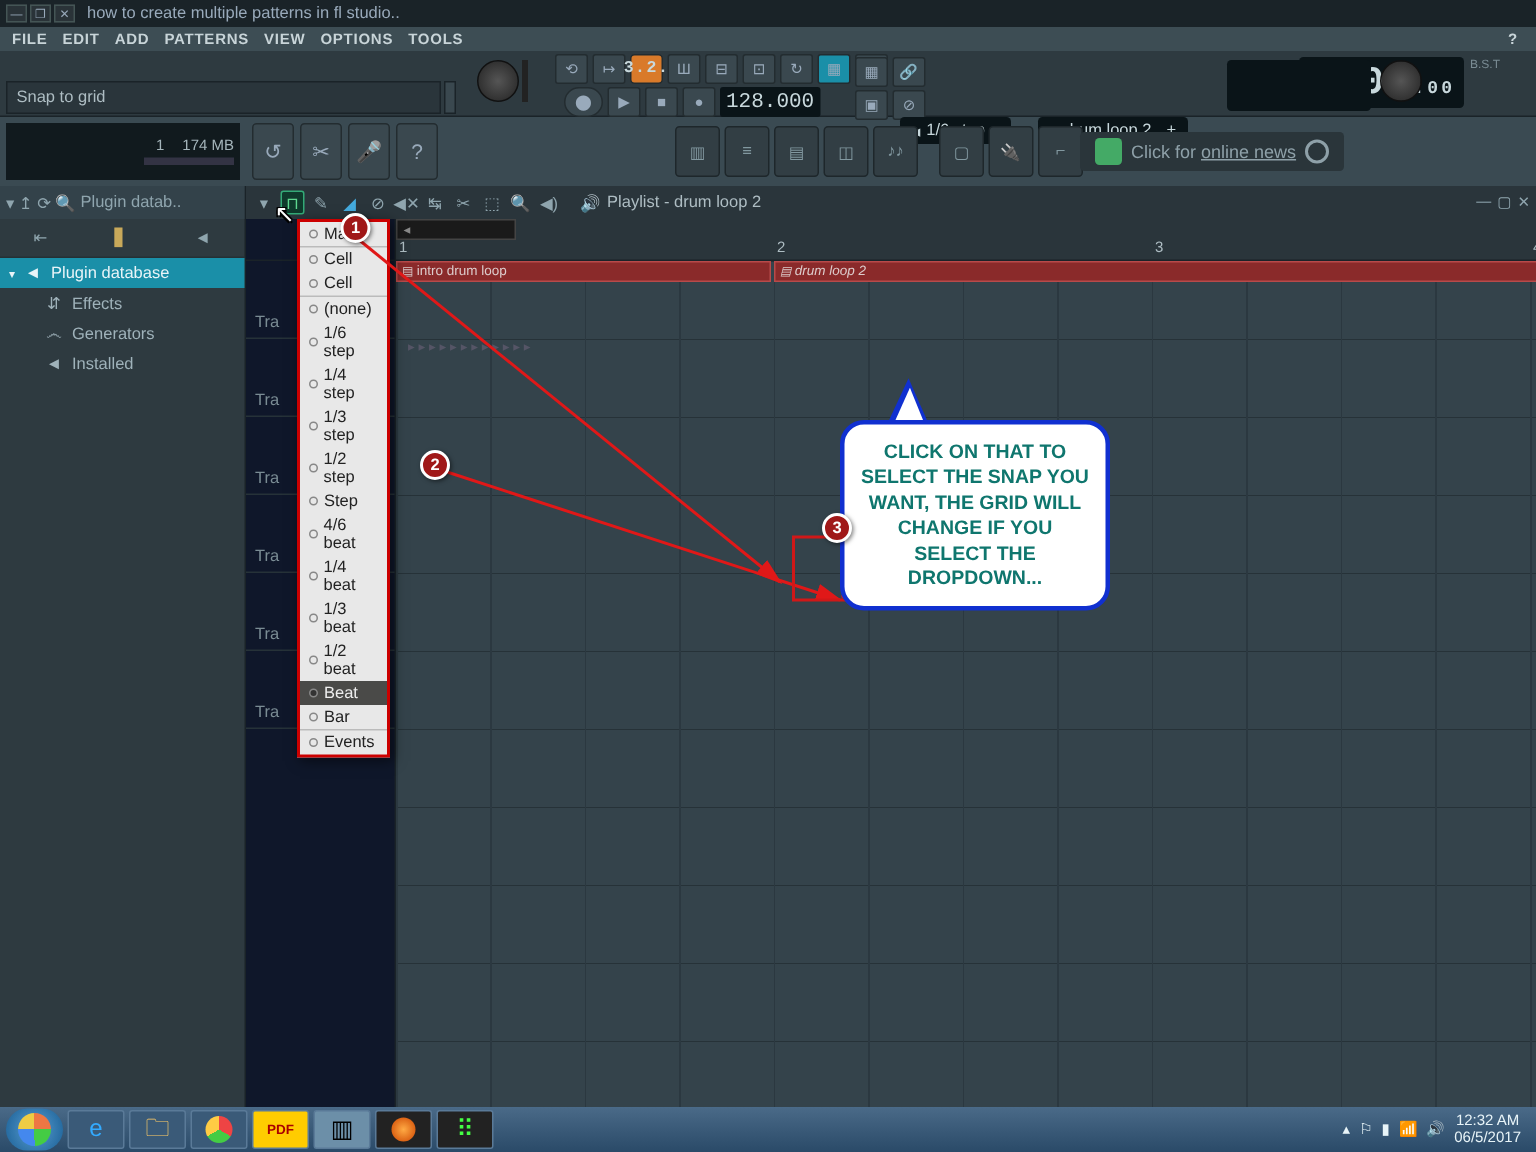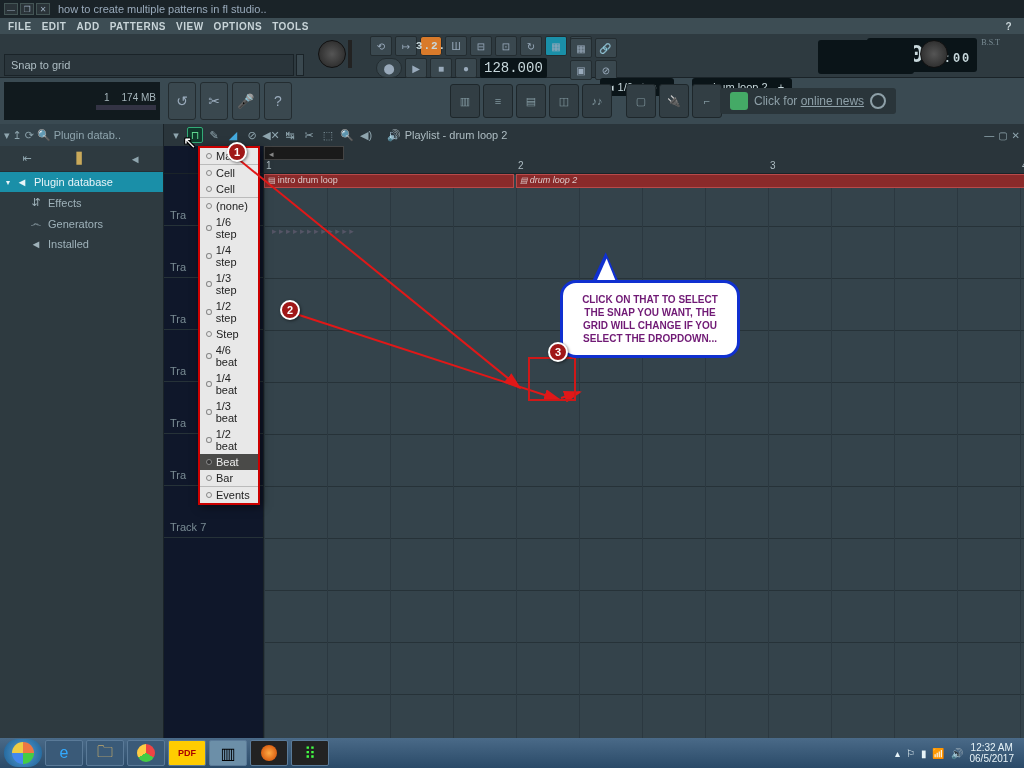--- a/index.html
+++ b/index.html
@@ -53,21 +53,21 @@
 .ruler .num{ position:absolute; top:14px; font-size:10px; color:#aebdc3;}
 .gridlines{ position:absolute; top:28px; bottom:0; left:0; right:0; background-image: repeating-linear-gradient(to right, #2b3840 0, #2b3840 1px, transparent 1px, transparent 63px), repeating-linear-gradient(to right, #1f2a30 0, #1f2a30 1px, transparent 1px, transparent 252px), repeating-linear-gradient(to bottom, #263238 0, #263238 1px, transparent 1px, transparent 52px);}
 .clip{ position:absolute; height:14px; background:#8a2a2a; border:1px solid #b84a4a; color:#dcc; font-size:9px; padding:0 3px; overflow:hidden; top:28px;}
 .snap-menu{ position:absolute; left:198px; top:146px; width:62px; background:#e8e8e8; border:2px solid #c00; z-index:50; box-shadow:2px 2px 8px rgba(0,0,0,0.5);}
 .snap-item{ padding:2px 6px; font-size:11px; color:#222; display:flex; align-items:center; gap:4px; border-bottom:0px solid #ddd;}
 .snap-item.hover{ background:#4a4a48; color:#eee;}
 .snap-item.sep{ border-top:1px solid #bbb;}
 .snap-item .dot{ width:6px; height:6px; border:1px solid #888; border-radius:50%;}
 .snap-item.sel .dot{ background:#333;}
 .badge{ position:absolute; width:20px; height:20px; background:#a01818; border:2px solid #fff; border-radius:50%; color:#fff; font-size:11px; font-weight:bold; display:flex; align-items:center; justify-content:center; z-index:60; box-shadow:1px 1px 3px rgba(0,0,0,0.5);}
-.callout{ position:absolute; left:560px; top:280px; width:180px; background:#fff; border:3px solid #1030d0; border-radius:16px; padding:10px; color:#701a75; font-size:10px; font-weight:bold; text-align:center; z-index:55; line-height:1.3;}
+.callout{ position:absolute; left:560px; top:280px; width:180px; background:#fff; border:3px solid #1030d0; border-radius:16px; padding:10px; color:#0f766e; font-size:13px; font-weight:bold; text-align:center; z-index:55; line-height:1.3;}
 .callout-tail{ position:absolute; left:595px; top:253px; width:0; height:0; border-left:8px solid transparent; border-right:20px solid transparent; border-bottom:30px solid #1030d0; z-index:54; transform:rotate(10deg);}
 .callout-tail::after{ content:''; position:absolute; left:-4px; top:6px; border-left:6px solid transparent; border-right:15px solid transparent; border-bottom:24px solid #fff;}
 svg.overlay{ position:absolute; top:0; left:0; width:1024px; height:768px; z-index:52; pointer-events:none;}
 .taskbar{ position:absolute; bottom:0; left:0; right:0; height:30px; background:linear-gradient(#4a6a88, #2a4a68); display:flex; align-items:center; padding:0 4px; gap:3px;}
 .startbtn{ width:38px; height:28px; background:radial-gradient(circle,#5a9fd4,#1a5f94); border-radius:14px; display:flex; align-items:center; justify-content:center;}
 .startorb{ width:22px; height:22px; border-radius:50%; background:conic-gradient(#e74 0 90deg,#4c4 90deg 180deg,#48e 180deg 270deg,#ec4 270deg 360deg);}
 .tbico{ width:38px; height:26px; background:#3a5a78; border:1px solid #5a7a98; border-radius:2px; display:flex; align-items:center; justify-content:center; font-size:16px;}
 .tray{ margin-left:auto; display:flex; align-items:center; gap:6px; color:#e8f4f8; font-size:10px; padding-right:6px;}
 .tray .time{ text-align:center; line-height:1.1;}
 .knob{ width:28px; height:28px; border-radius:50%; background:radial-gradient(#555,#222); border:1px solid #111;}
@@ -139,21 +139,21 @@
       </div>
   </div>
   <div style="position:absolute; left:692px; top:44px;" class="pat-selector">
     <span>◂</span>
       <span>drum loop 2</span>
       <span style="margin-left:6px;">+</span>
   </div>
 
   <div style="position:absolute; right:24px; top:4px; display:flex; align-items:baseline; gap:4px;">
     <div class="seg7"><span>1:01</span><span style="font-size:12px;">:00</span></div>
-    <div style="font-size:8px; color:#7a8c94; align-self:flex-start;font-family:Liberation Serif, serif;">B.S.T</div>
+    <div style="font-size:8px; color:#7a8c94; align-self:flex-start;">B.S.T</div>
   </div>
   <div style="position:absolute; right:24px; top:4px; width:180px; height:0;"></div>
   <div style="position:absolute; right:16px; top:0px; width:190px; height:56px; pointer-events:none;"></div>
   <div style="position:absolute; left:820px; top:4px; width:190px; height:0;"></div>
   <div style="position:absolute; left:816px; top:2px; width:190px;"></div>
   <div style="position:absolute; left:816px; top:6px; width:190px; height:40px; display:flex;">
      <div style="flex:1;"></div>
   </div>
   <div style="position:absolute; left:818px; top:6px; width:96px; height:34px; background:#0a1418; border-radius:3px;"></div>
   <div style="position:absolute; left:920px; top:6px;" class="knob"></div>
@@ -273,24 +273,20 @@
             <div class="led"></div>
           </div>
           <div class="track-row">
             <span>Tra</span>
             <div class="led"></div>
           </div>
           <div class="track-row">
             <span>Tra</span>
             <div class="led"></div>
           </div>
-          <div class="track-row">
-            <span>Track 7</span>
-            <div class="led"></div>
-          </div>
         </div>
       <div class="grid-area">
         <div class="ruler">
           <div class="patsel">
             <span style="color:#888; font-size:9px; padding-left:4px;">◂</span>
           </div>
           <div id="ruler-nums">
               <div class="num" style="left: 2px;">1</div>
               <div class="num" style="left: 254px;">2</div>
               <div class="num" style="left: 506px;">3</div>

